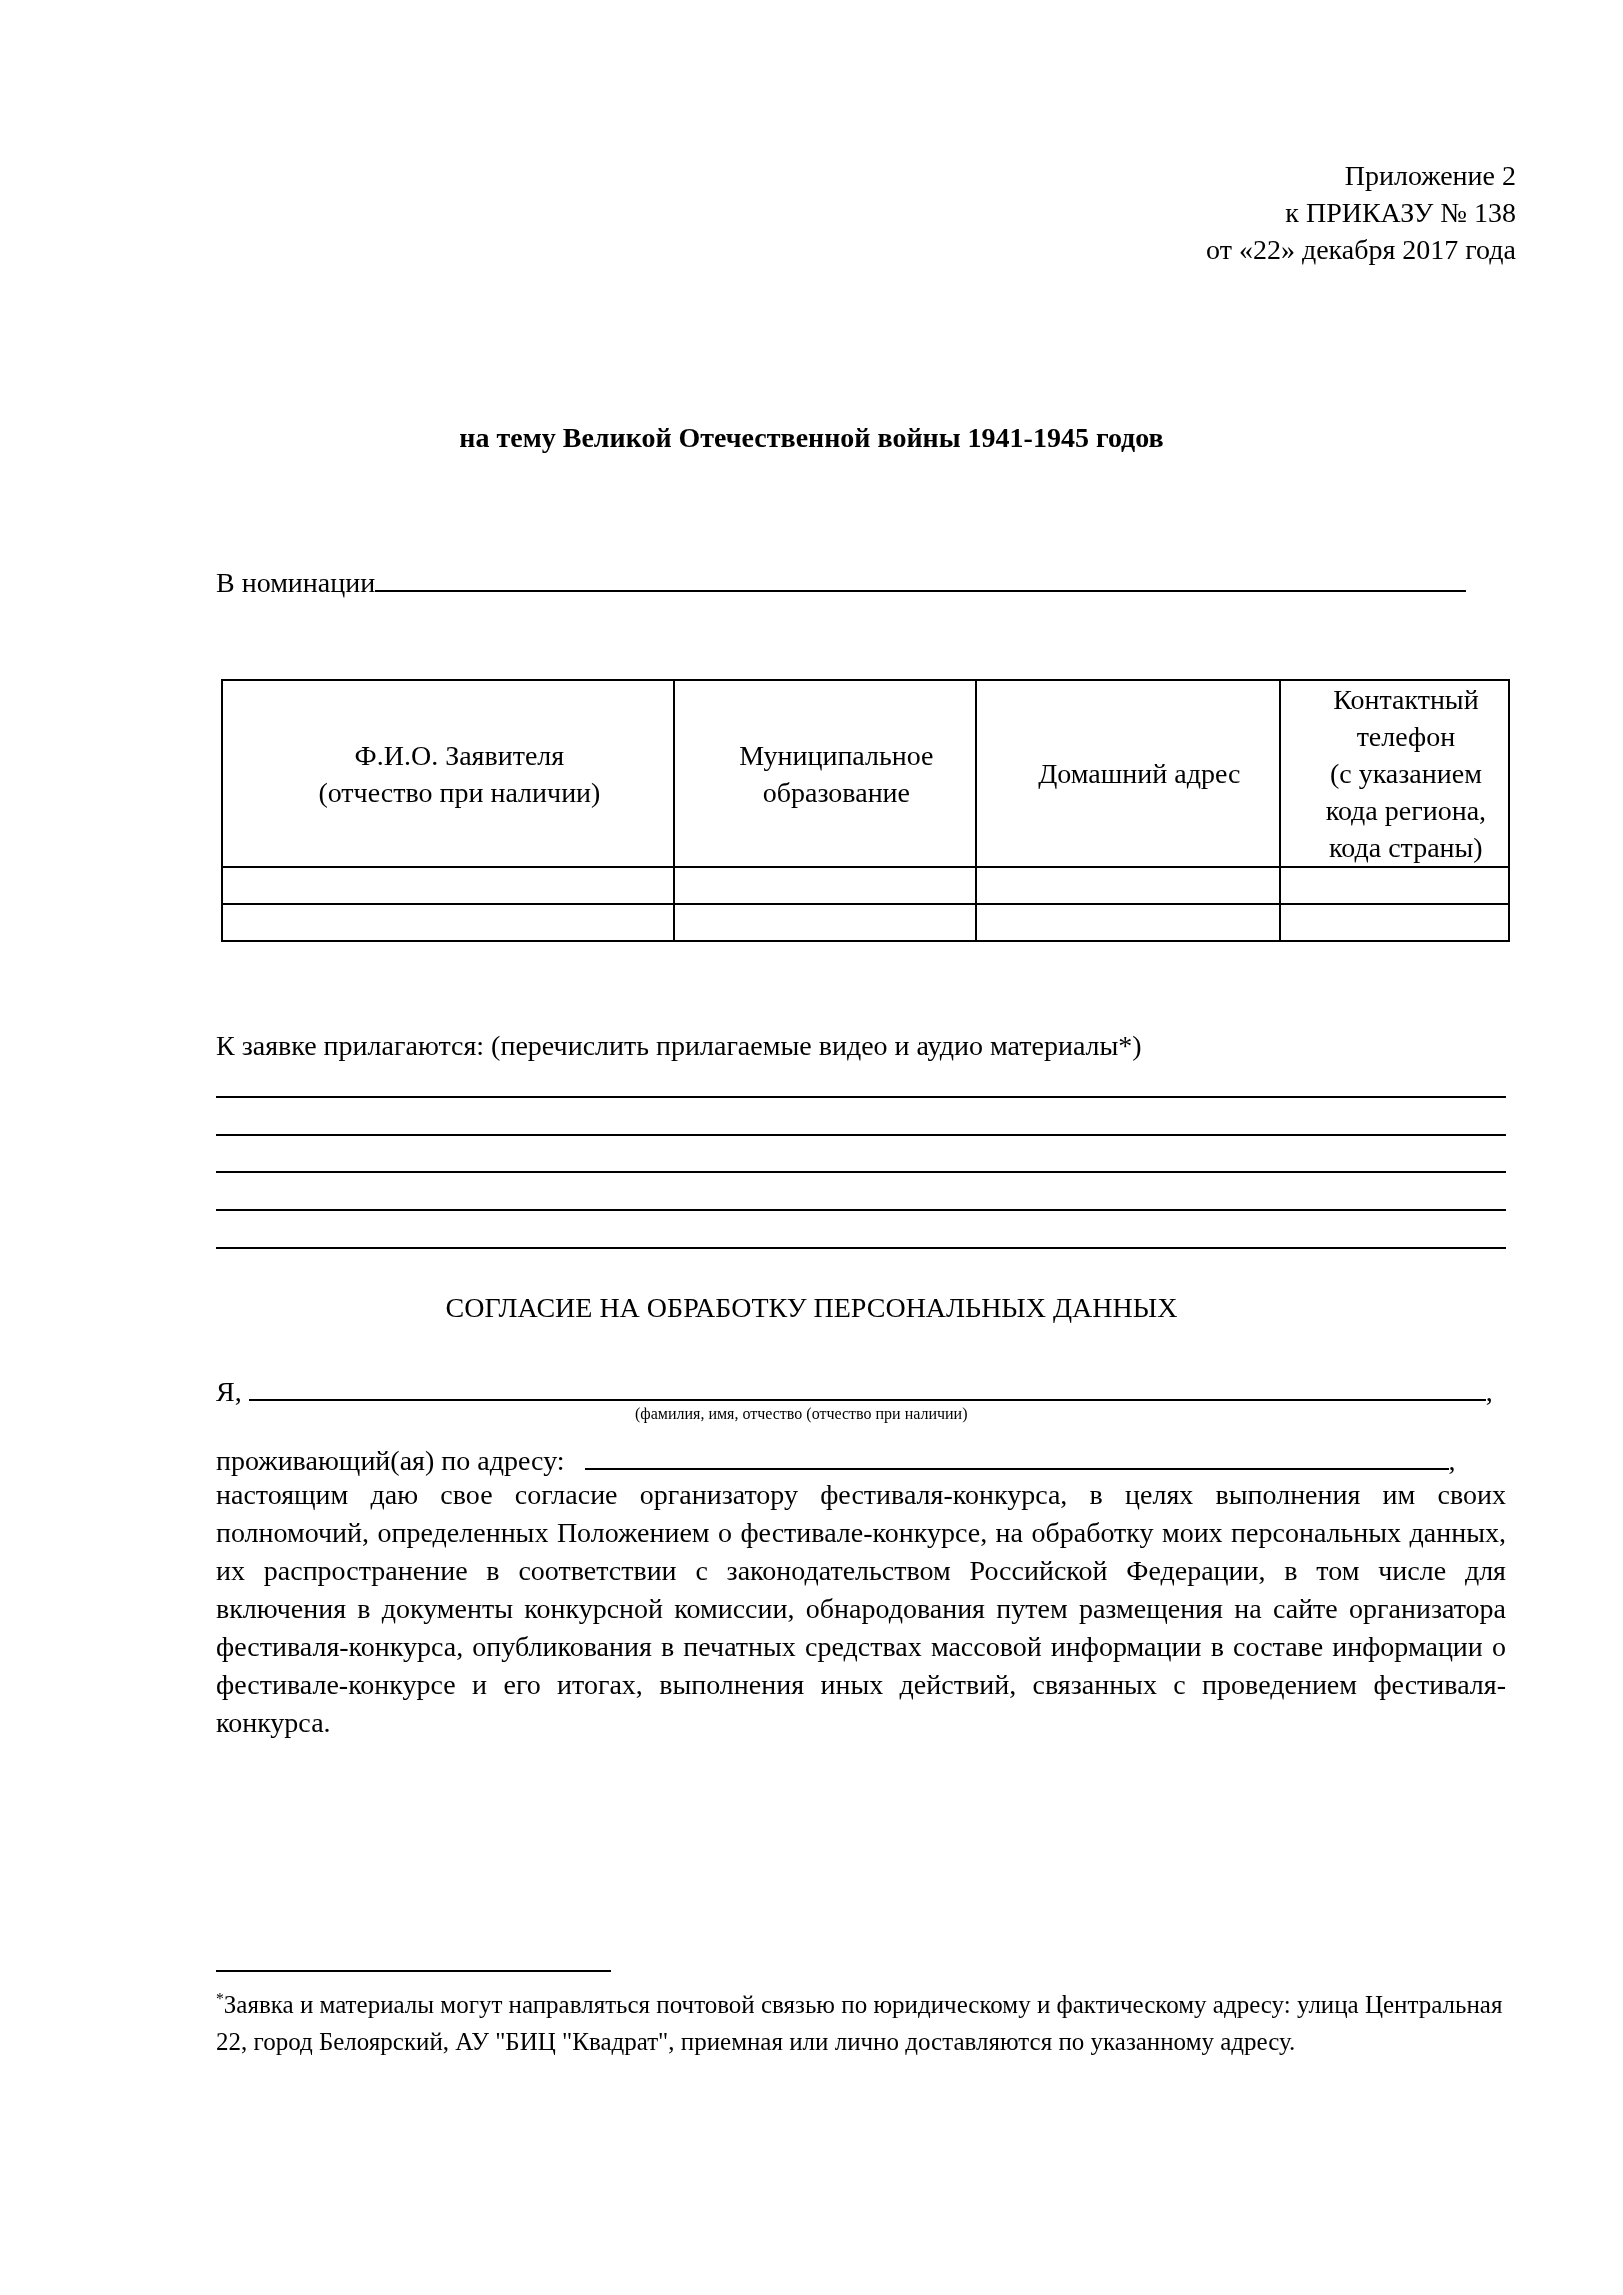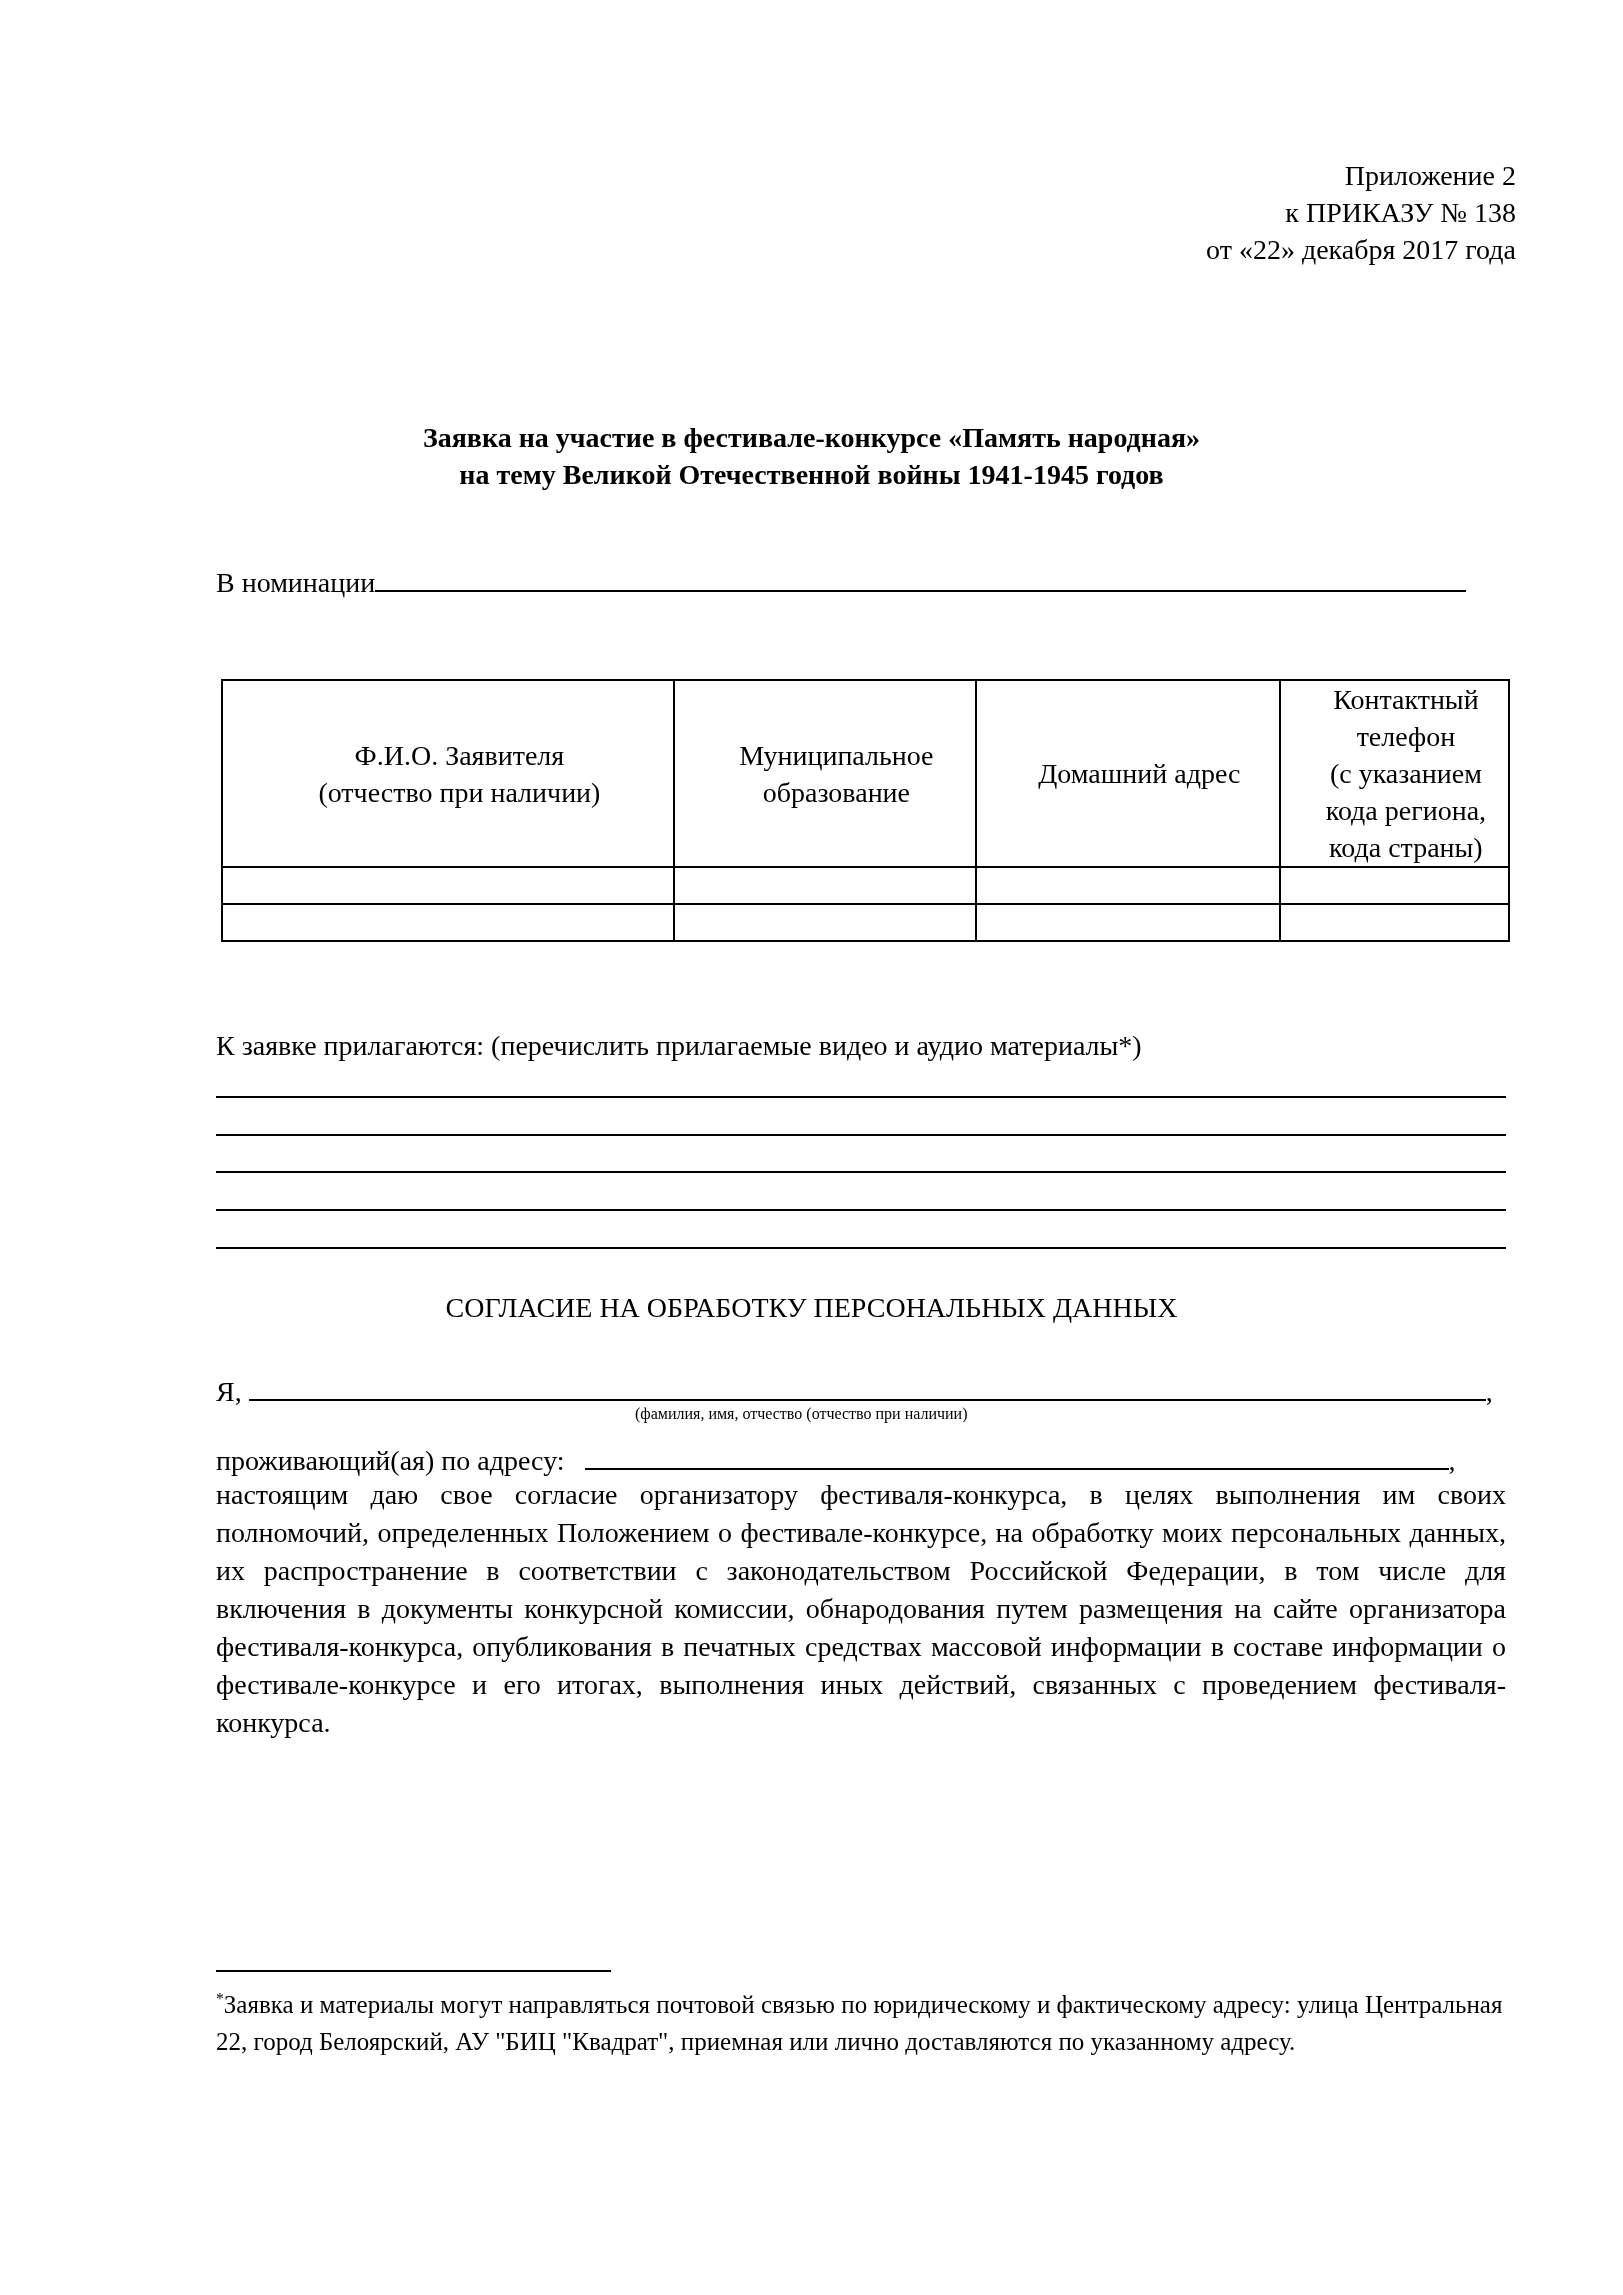--- a/index.html
+++ b/index.html
@@ -53,21 +53,20 @@
 </head>
 <body>
 
 <div class="abs appendix">
   <div>Приложение 2</div>
   <div>к ПРИКАЗУ № 138</div>
   <div>от «22» декабря 2017 года</div>
 </div>
 
 <div class="abs title">
-  <div>Заявка на участие в фестивале-конкурсе «Память народная»</div>
   <div>на тему Великой Отечественной войны 1941-1945 годов</div>
 </div>
 
 <div class="abs txt nomination">
   <span>В номинации</span><span class="fill-line" style="width:1091px;"></span>
 </div>
 
 <table class="abs app-table">
   <colgroup>
     <col style="width:452px">

